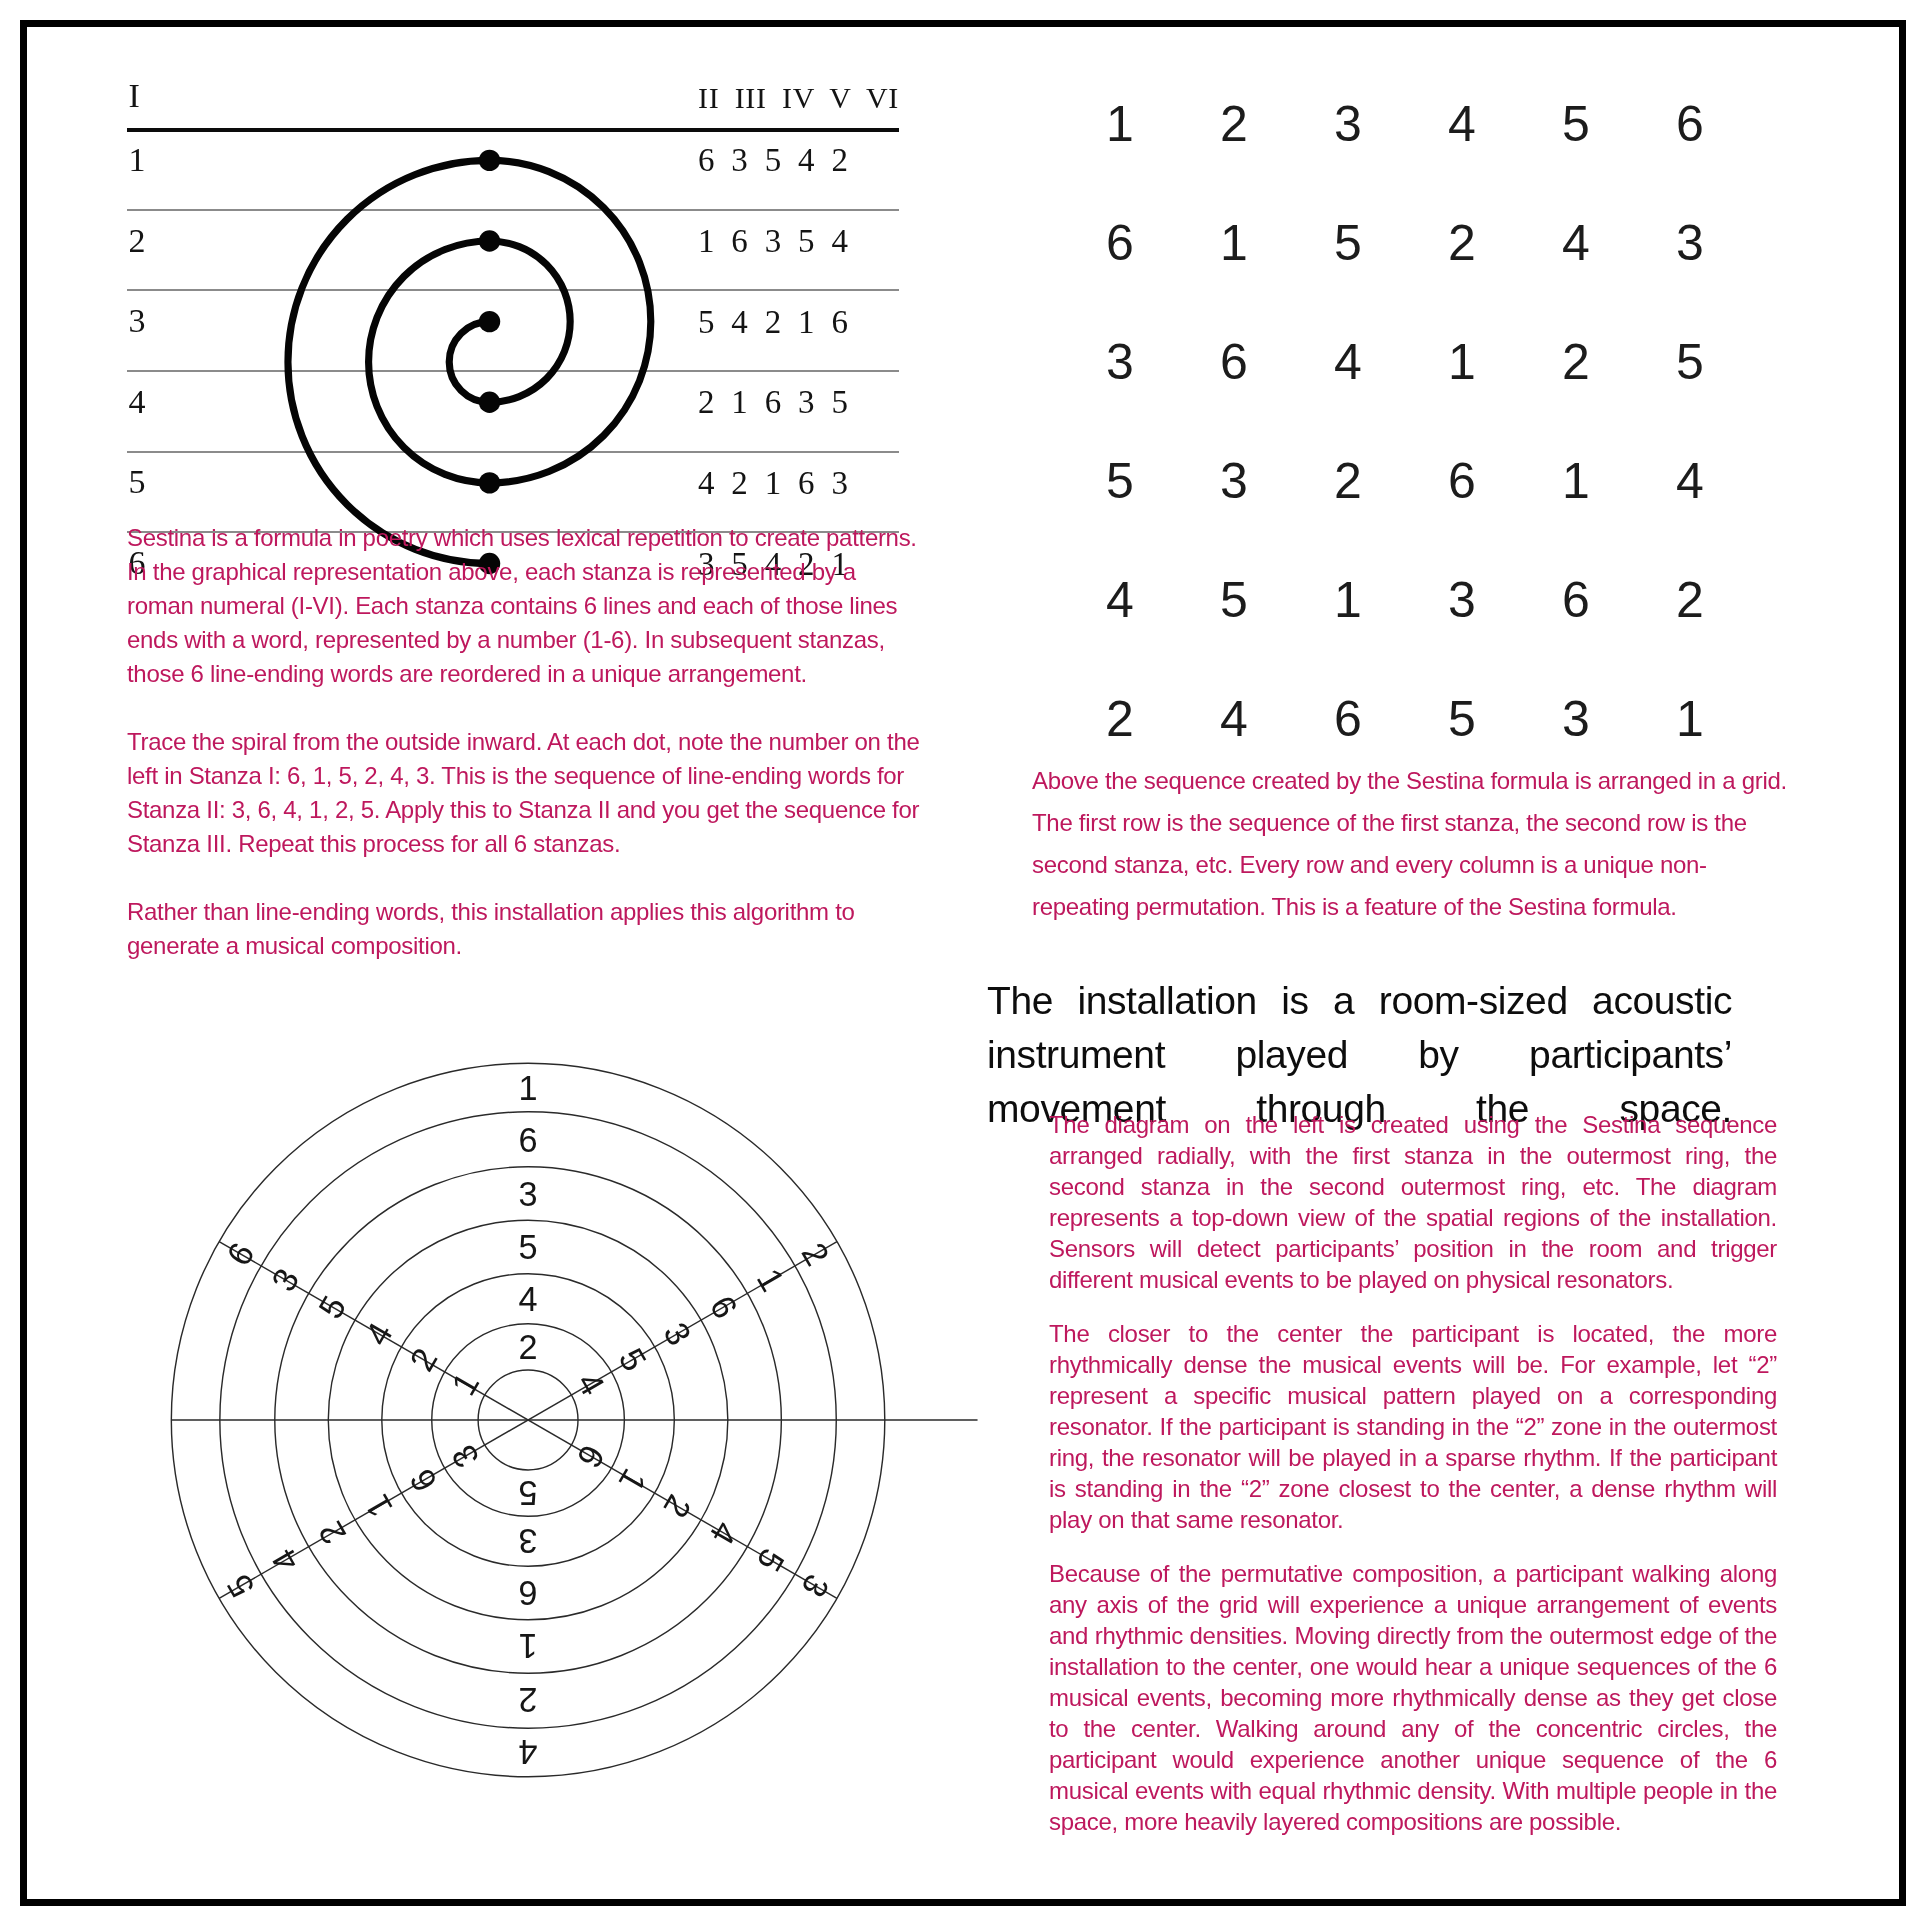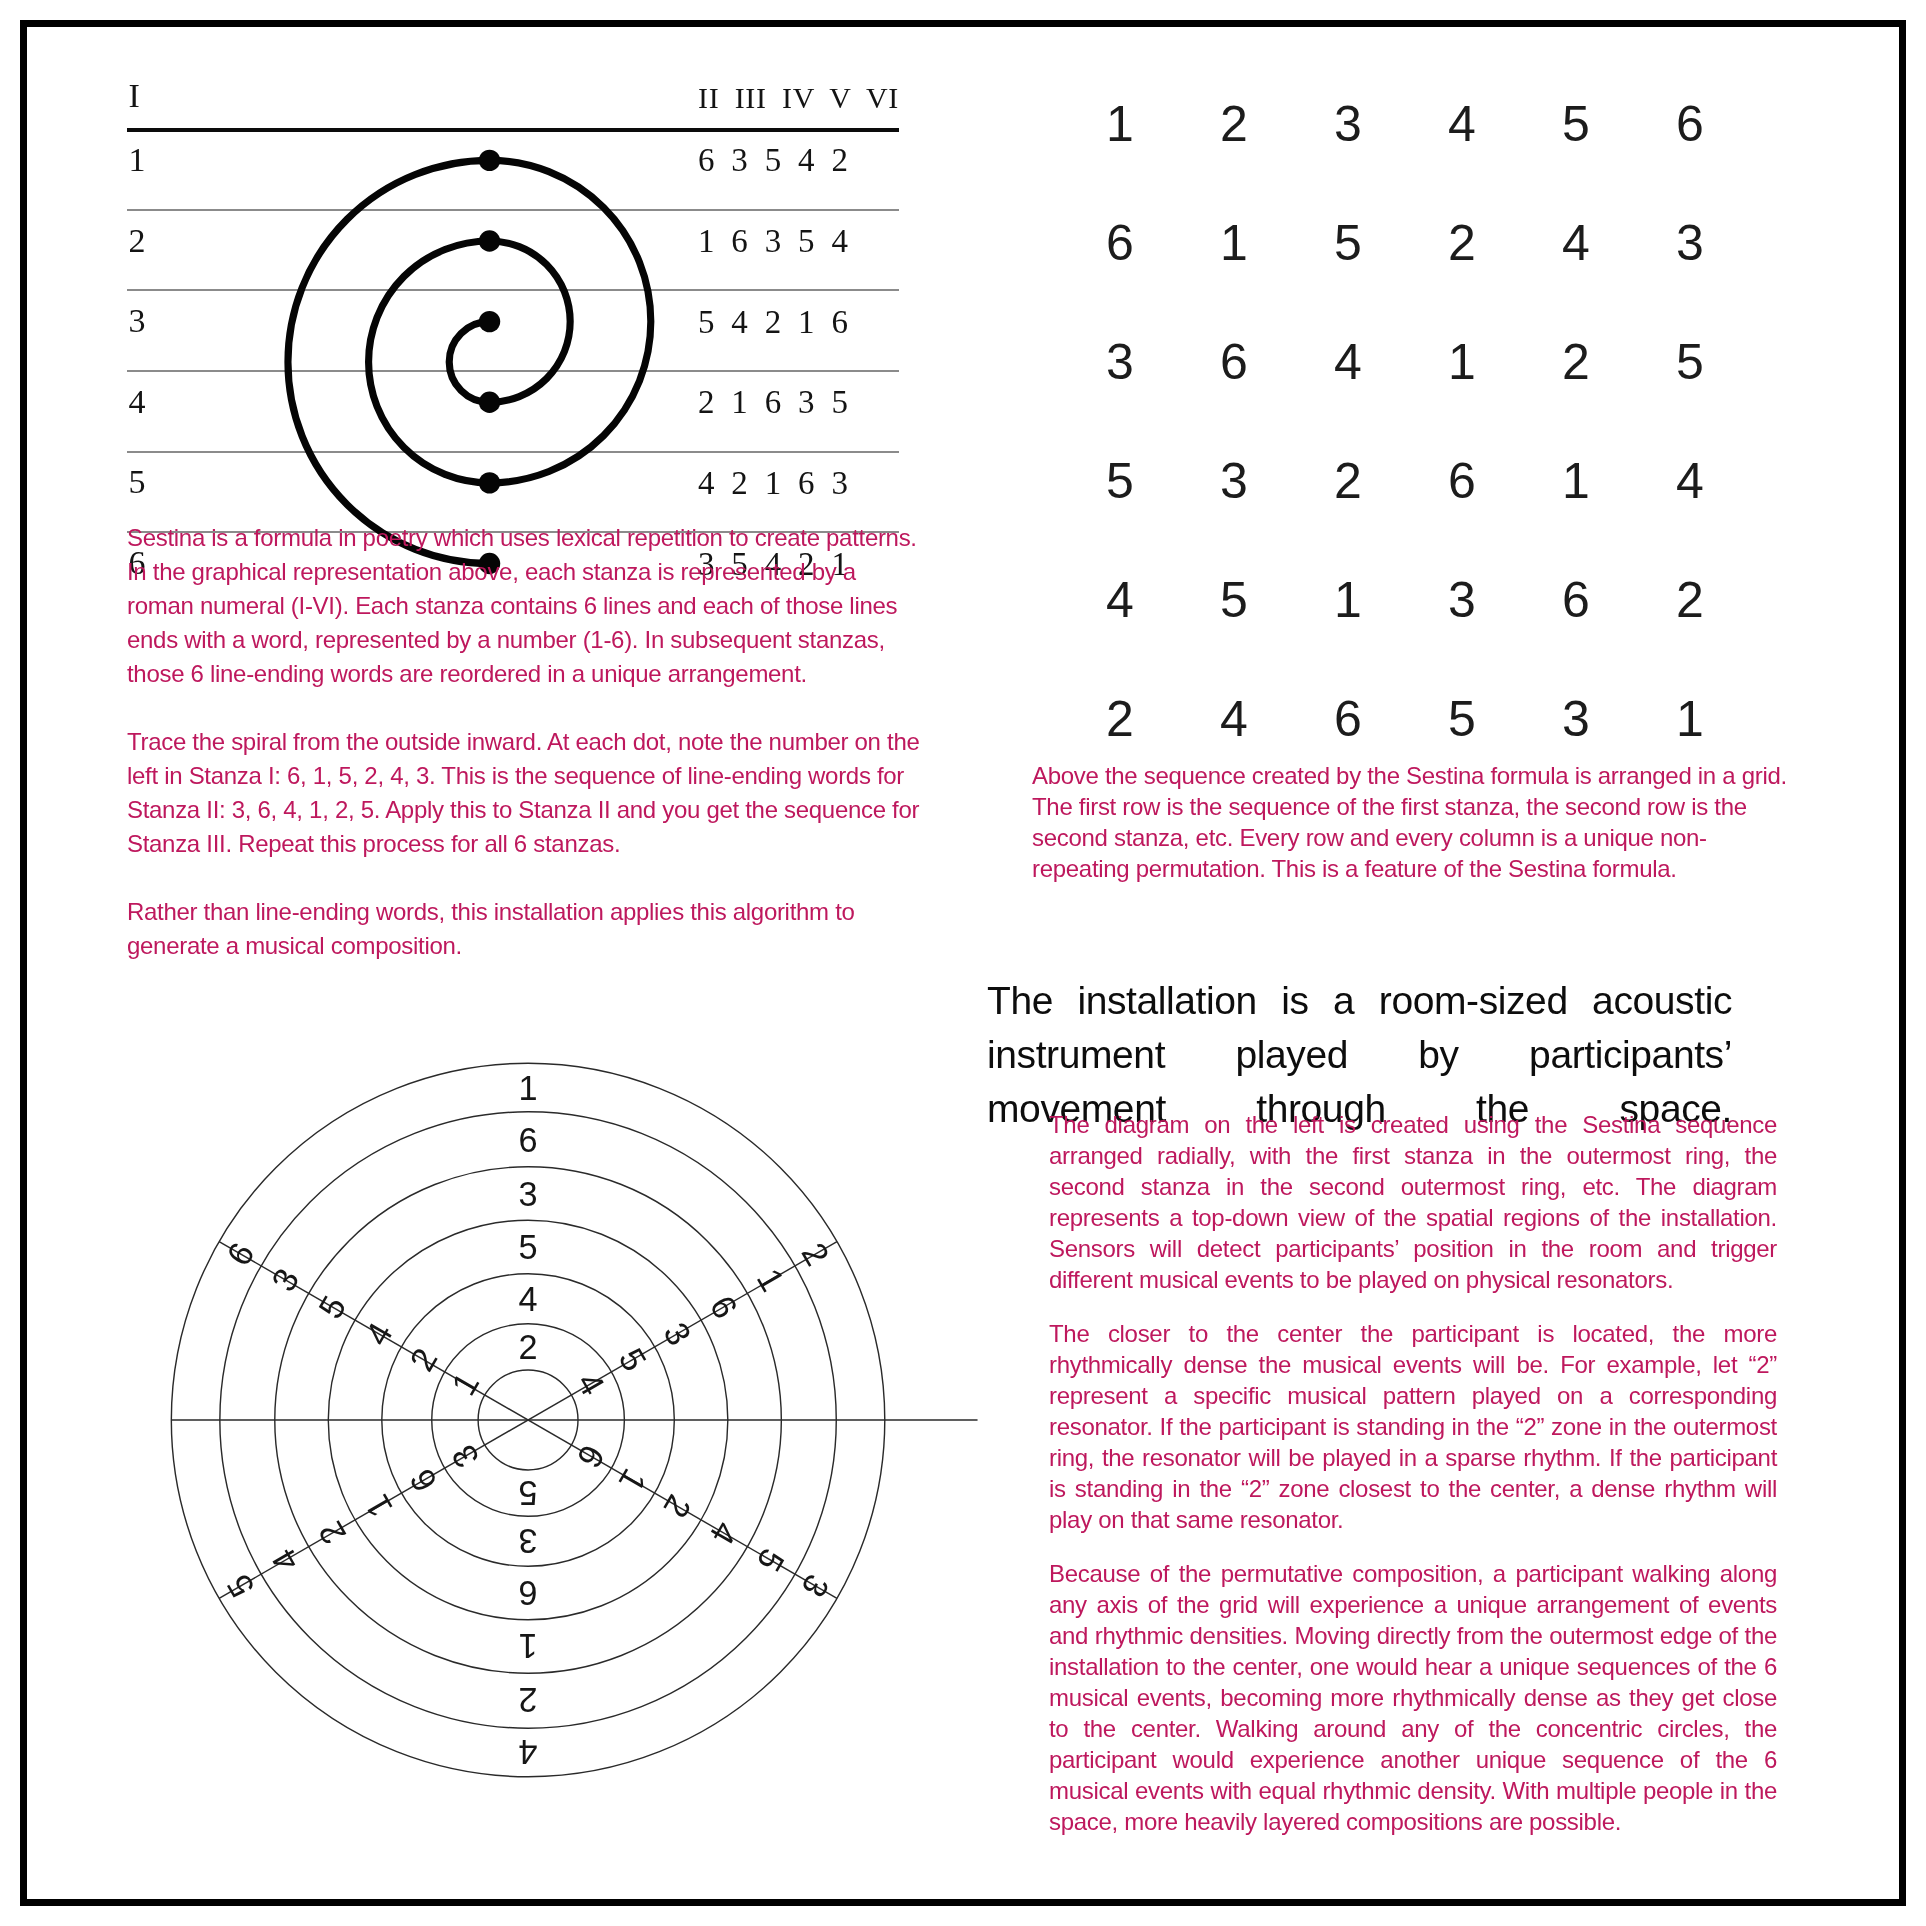--- a/index.html
+++ b/index.html
@@ -17,21 +17,21 @@
   .stanza-line-label{left:21.4px;font-size:34px;width:50px;}
   .stanza-seq{left:591px;font-size:33px;letter-spacing:4.3px;white-space:pre;}
   #spiral-svg{left:0;top:0;}
   
   #sequence-grid{left:1063px;top:64px;display:grid;grid-template-columns:repeat(6,114px);grid-auto-rows:119px;}
   .gcell{display:flex;align-items:center;justify-content:center;font-size:50px;color:#1c1c1c;}
   
   .bodytext{font-size:24px;line-height:34px;letter-spacing:-0.3px;color:#be185d;}
   #left-paragraphs{left:127px;top:521px;width:793px;}
   #left-paragraphs p{margin:0 0 34px 0;}
-  #grid-caption{left:1032px;top:760px;width:758px;line-height:31px;}
+  #grid-caption{left:1032px;top:760px;width:758px;line-height:42px;}
   #installation-heading{left:987px;top:974px;width:745px;font-size:39px;line-height:54px;
       letter-spacing:-0.4px;text-align:justify;text-align-last:justify;color:#0d0d0d;}
   #right-paragraphs{left:1032px;top:1109px;width:745px;line-height:31px;text-align:justify;}
   #right-paragraphs p{margin:0 0 23px 17px;}
   
   #radial-wrap{left:157px;top:1049px;}
   .ringnum{font-family:"Liberation Sans",sans-serif;font-size:48px;fill:#161616;
       text-anchor:middle;}
 </style>
 </head>

